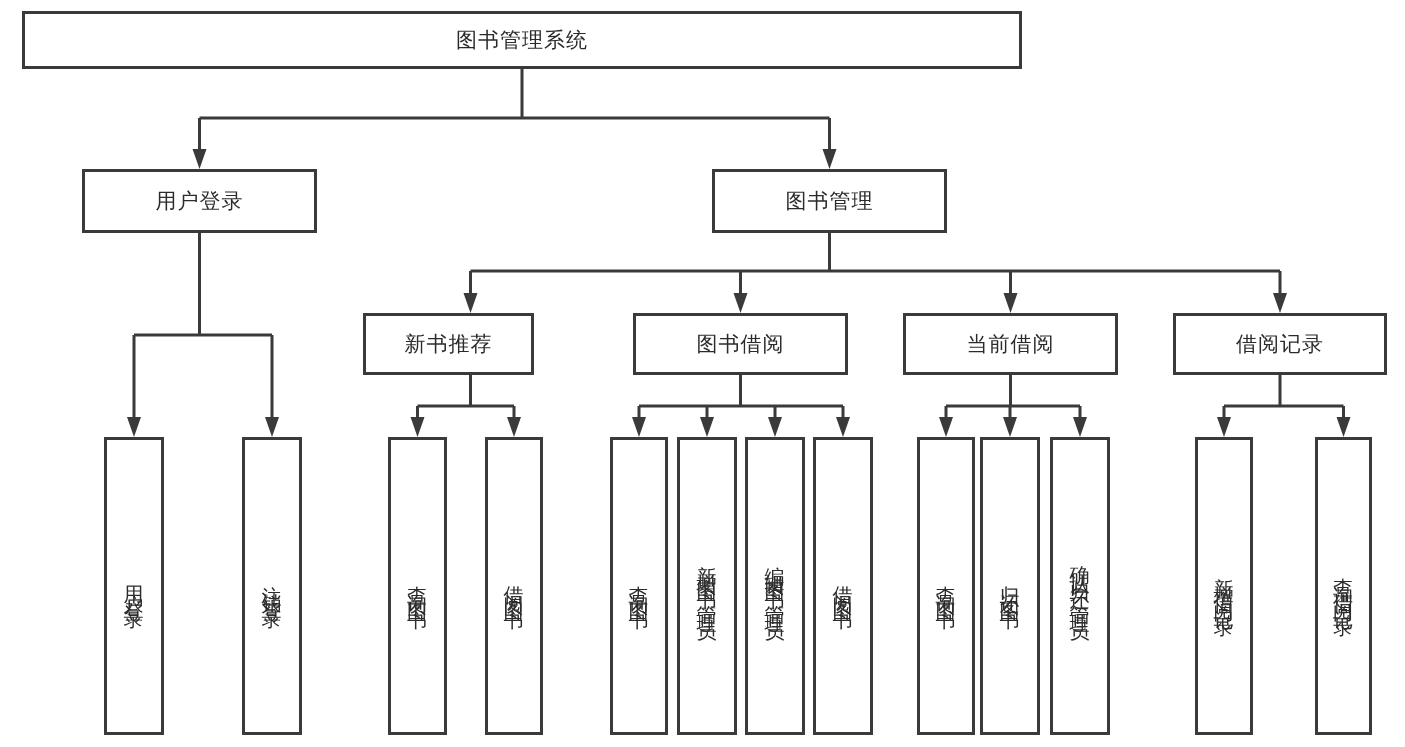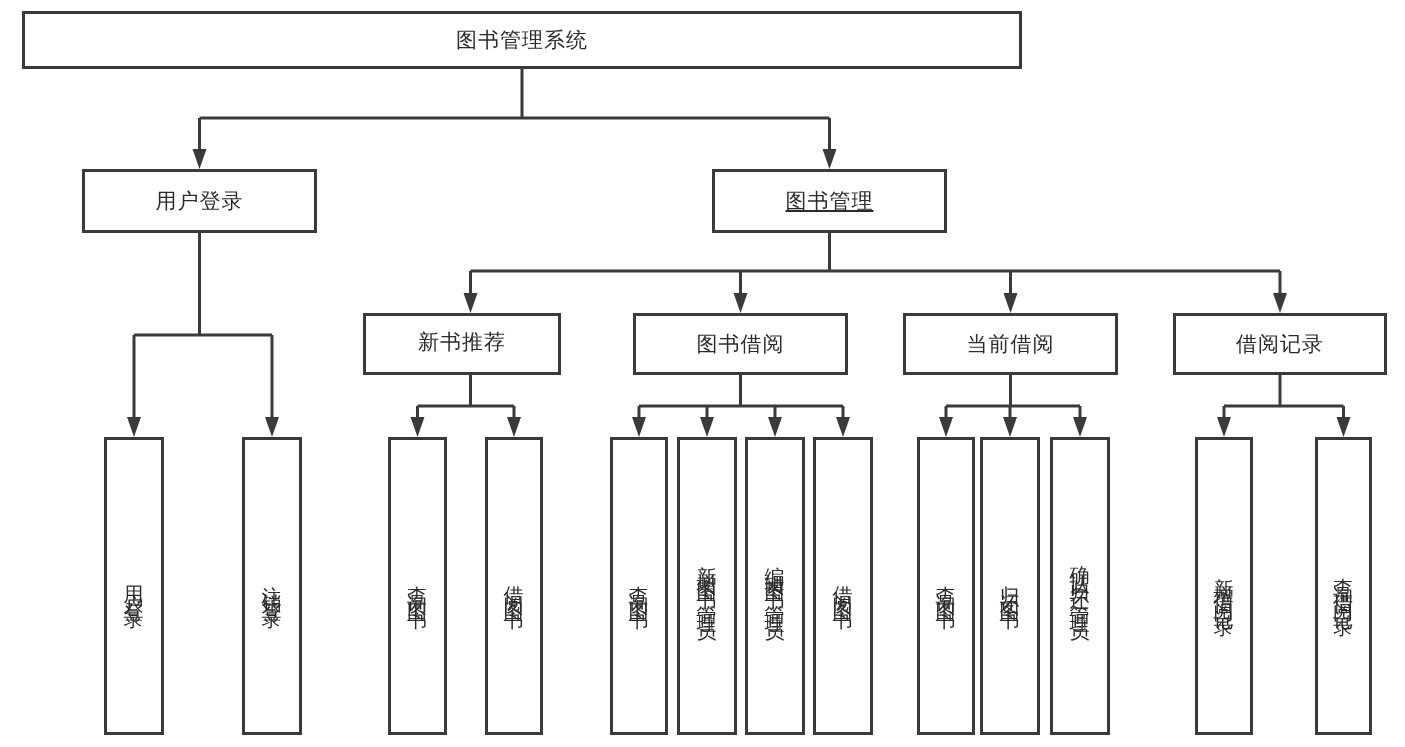--- a/index.html
+++ b/index.html
@@ -100,23 +100,23 @@
       <polygon points="1073,417 1087,417 1080,437"></polygon>
 
       <polygon points="1217,417 1231,417 1224,437"></polygon>
       <polygon points="1336.5,417 1350.5,417 1343.5,437"></polygon>
     </g>
   </svg>
 
   <div class="node" style="left:22px; top:11px; width:1000px; height:58px;">图书管理系统</div>
 
   <div class="node" style="left:82px; top:169px; width:235px; height:64px;">用户登录</div>
-  <div class="node" style="left:712px; top:169px; width:235px; height:64px;text-decoration:underline;">图书管理</div>
+  <div class="node" style="left:712px; top:169px; width:235px; height:64px;">图书管理</div>
 
-  <div class="node" style="left:363px; top:313px; width:198px; height:62px;font-family:Liberation Mono, monospace;">新书推荐</div>
+  <div class="node" style="left:363px; top:313px; width:171px; height:62px;">新书推荐</div>
   <div class="node" style="left:903px; top:313px; width:215px; height:62px;">当前借阅</div>
   <div class="node" style="left:633px; top:313px; width:215px; height:62px;">图书借阅</div>
   <div class="node" style="left:1173px; top:313px; width:214px; height:62px;">借阅记录</div>
 
   <div class="node vertical" style="left:104px; top:437px; width:60px; height:298px;">用户登录</div>
   <div class="node vertical" style="left:242px; top:437px; width:60px; height:298px;">注销登录</div>
 
   <div class="node vertical" style="left:388px; top:437px; width:59px; height:298px;">查询图书</div>
   <div class="node vertical" style="left:485px; top:437px; width:58px; height:298px;">借阅图书</div>
 

